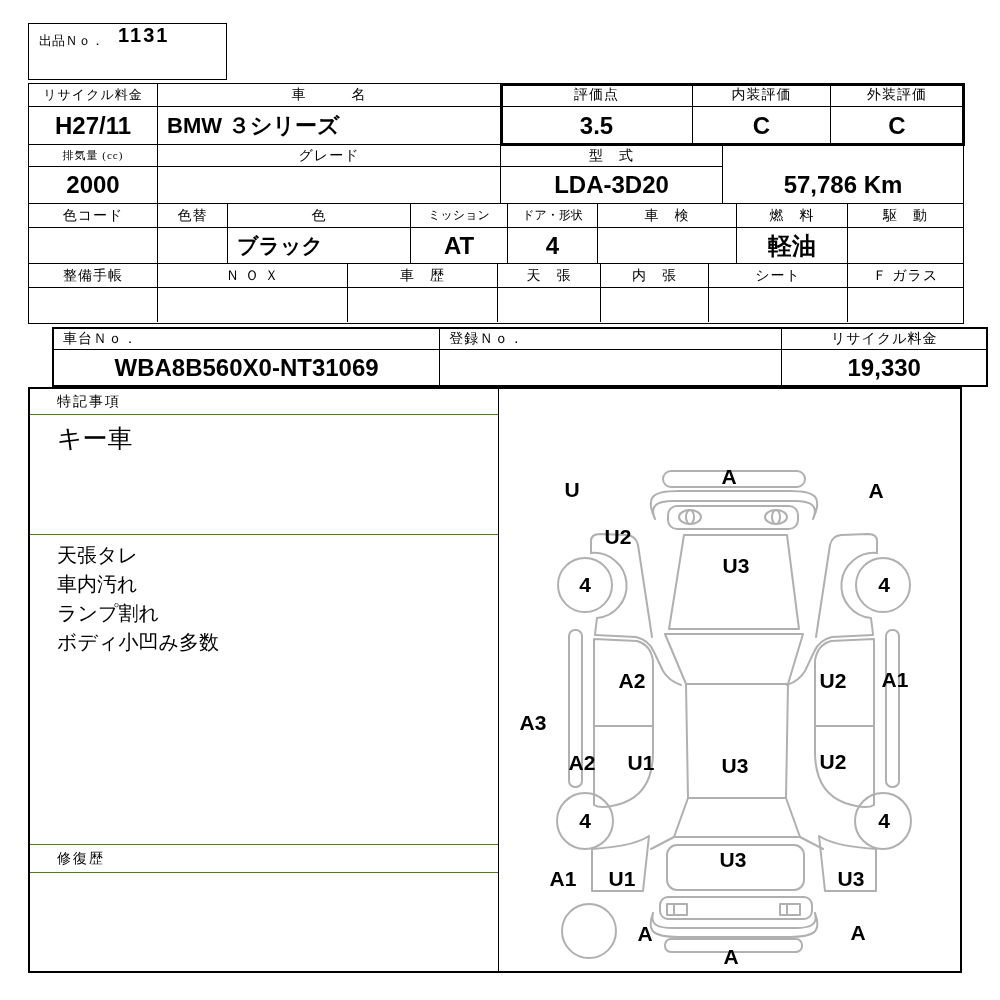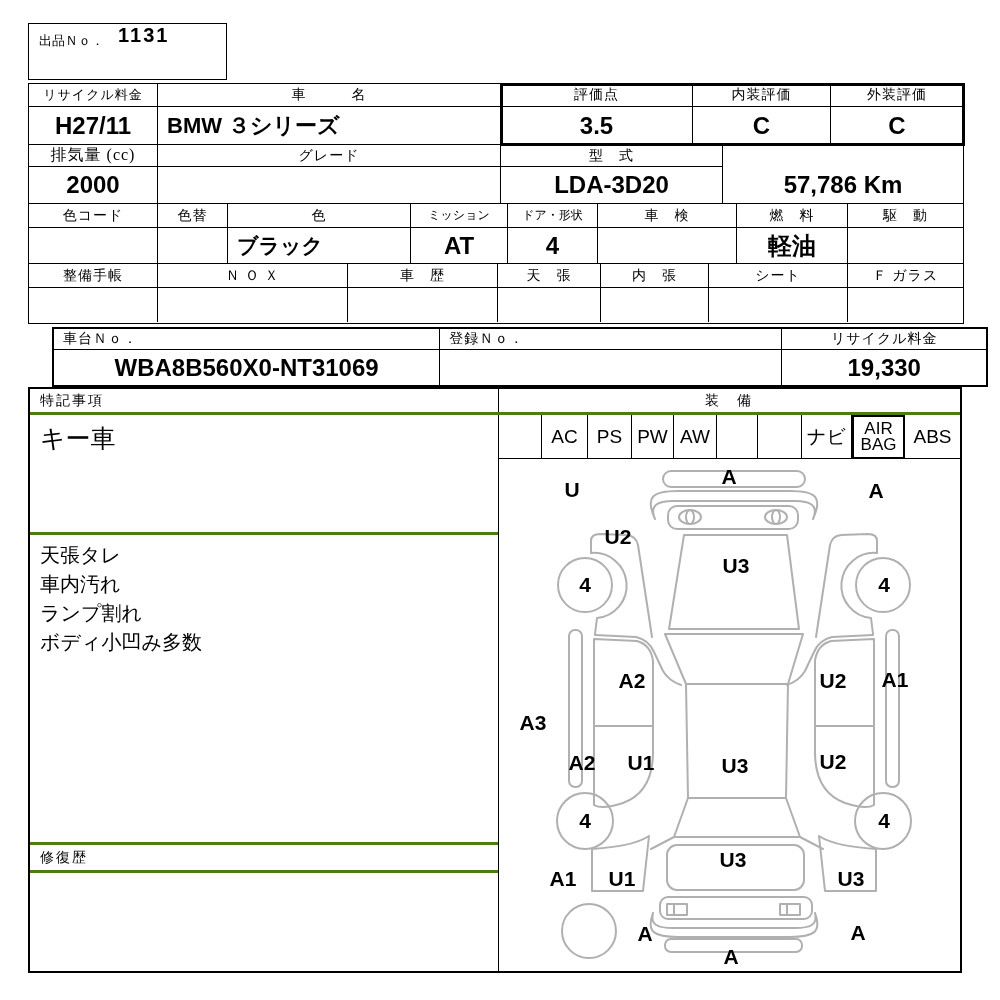--- a/index.html
+++ b/index.html
@@ -23,21 +23,21 @@
   #lotbox .n{font-size:20px;font-weight:bold;letter-spacing:2px;margin-left:14px;}
   
   #spec{left:28px;top:83px;width:936px;height:241px;}
   #evalframe{left:471px;top:-1px;width:465px;height:63px;border:3px solid #000;pointer-events:none;}
   
   #reg{left:28px;top:327px;width:936px;height:60px;margin-left:24px;}
   
   #bottom{left:28px;top:387px;width:934px;height:586px;}
   .colL{position:absolute;left:0;top:0;width:468px;height:582px;border-right:1px solid #000;}
   .colR{position:absolute;left:468px;top:0;width:462px;height:582px;}
-  .band{box-sizing:border-box;border-bottom:3px solid #4d7c0f;display:flex;align-items:center;}
+  .band{box-sizing:border-box;border-bottom:1px solid #4d7c0f;display:flex;align-items:center;padding-left:17px;}
   .bandlbl{font-family:"Liberation Serif","DejaVu Serif",serif;font-size:14px;letter-spacing:2px;}
   .notesline{font-size:20px;line-height:29px;padding-left:10px;}
   .eq{box-sizing:border-box;border-right:1px solid #000;border-bottom:1px solid #000;
       display:flex;align-items:center;justify-content:center;font-size:19px;}
   .eq.last{border-right:none;}
   .eq.navi{font-family:"Liberation Serif","DejaVu Serif",serif;}
   .eq.airbag{border:2px solid #000;font-size:17px;line-height:0.95;white-space:pre-line;text-align:center;}
   
   #carsvg{position:absolute;left:498px;top:458px;}
   .marker{position:absolute;transform:translate(-50%,-50%);font-weight:bold;font-size:21px;
@@ -65,21 +65,21 @@
 
     <div class="row" style="height:38px">
       <div class="cell val big" style="width:129px">H27/11</div>
       <div class="cell val left" style="width:343px;font-size:22px">BMW ３シリーズ</div>
       <div class="cell val big" style="width:192px">3.5</div>
       <div class="cell val big" style="width:138px">C</div>
       <div class="cell val big last" style="width:132px">C</div>
     </div>
 
     <div class="row" style="height:22px">
-      <div class="cell lbl" style="width:129px;font-size:16px">排気量 (cc)</div>
+      <div class="cell lbl" style="width:129px;font-size:11px">排気量 (cc)</div>
       <div class="cell lbl" style="width:343px">グレード</div>
       <div class="cell lbl" style="width:222px">型　式</div>
     </div>
 
     <div class="row" style="height:37px">
       <div class="cell val big" style="width:129px">2000</div>
       <div class="cell val left" style="width:343px"></div>
       <div class="cell val big" style="width:222px">LDA-3D20</div>
       <div class="cell val big last" style="width:240px">57,786 Km</div>
     </div>
@@ -155,38 +155,20 @@
         <div class="notesline">車内汚れ</div>
         <div class="notesline">ランプ割れ</div>
         <div class="notesline">ボディ小凹み多数</div>
       </div>
       <div class="band" style="height:28px">
         <span class="bandlbl" style="padding-left:10px">修復歴</span>
       </div>
       <div style="height:96px"></div>
     </div>
 
-    <div class="colR">
-      <div class="band" style="height:26px;justify-content:center">
-        <span class="bandlbl">装　備</span>
-      </div>
-      <div class="row" style="height:44px">
-        <div class="eq" style="width:44px"></div>
-        <div class="eq" style="width:46px">AC</div>
-        <div class="eq" style="width:44px">PS</div>
-        <div class="eq" style="width:42px">PW</div>
-        <div class="eq" style="width:43px">AW</div>
-        <div class="eq" style="width:41px"></div>
-        <div class="eq" style="width:44px"></div>
-        <div class="eq navi" style="width:50px">ナビ</div>
-        <div class="eq airbag" style="width:53px">AIR
-BAG</div>
-        <div class="eq last" style="width:55px">ABS</div>
-      </div>
-    </div>
   </div>
 
   <svg id="carsvg" width="462" height="513" viewBox="498 458 462 513">
     <g fill="none" stroke="#b0b0b0" stroke-width="2" stroke-linecap="round" stroke-linejoin="round">
 
       <rect x="663" y="471" width="142" height="16" rx="8"></rect>
 
       <path d="M 655 519 C 645 497 652 491 678 491 L 790 491 C 816 491 823 497 813 519 C 819 505 810 501 795 501 L 673 501 C 658 501 649 505 655 519 Z"></path>
 
       <rect x="668" y="506" width="130" height="23" rx="9"></rect>

